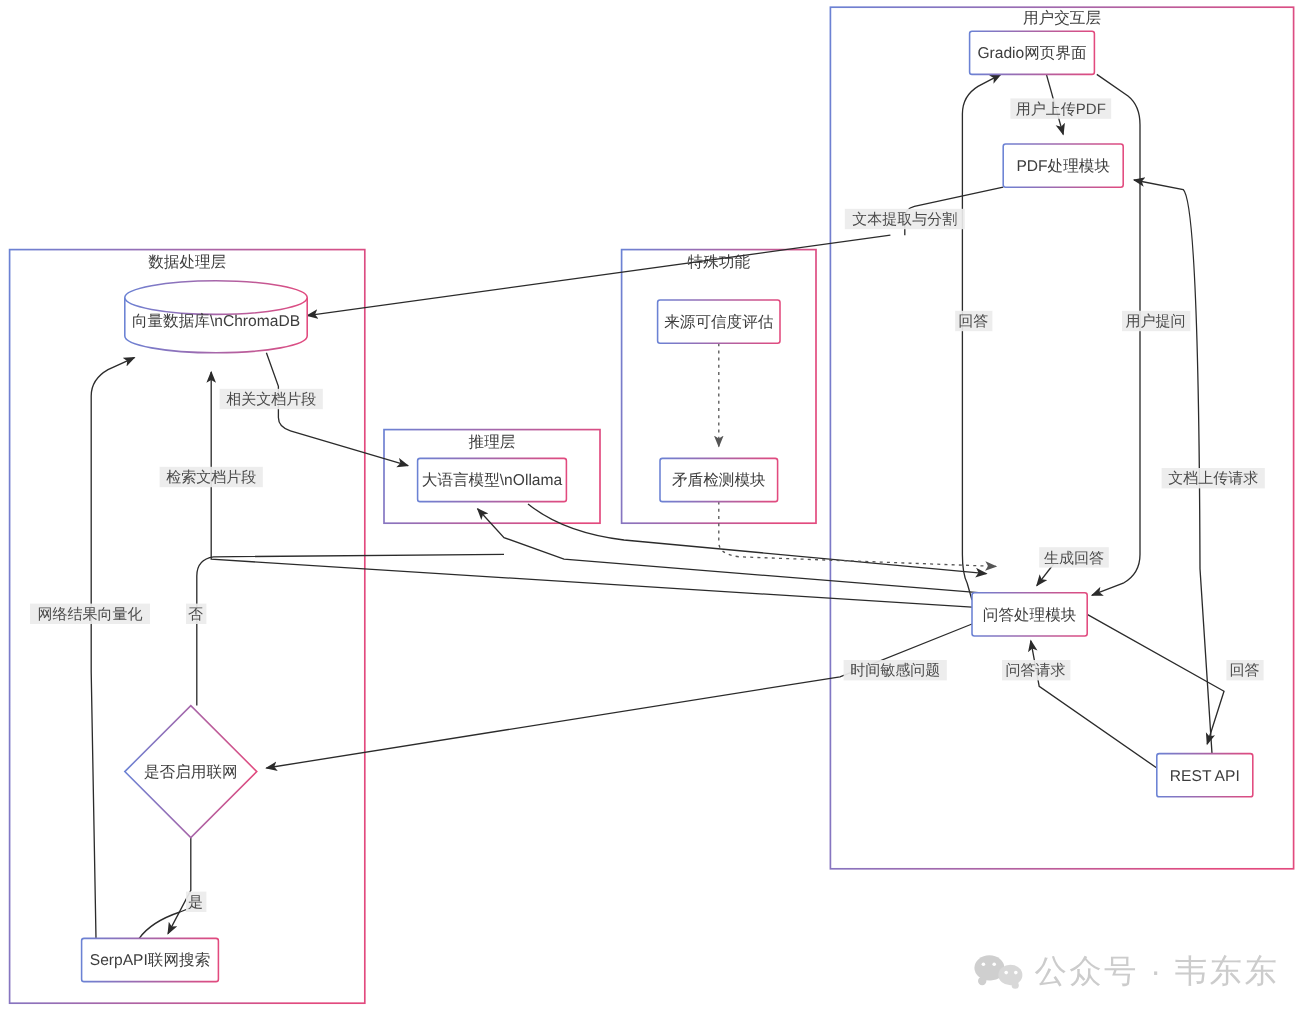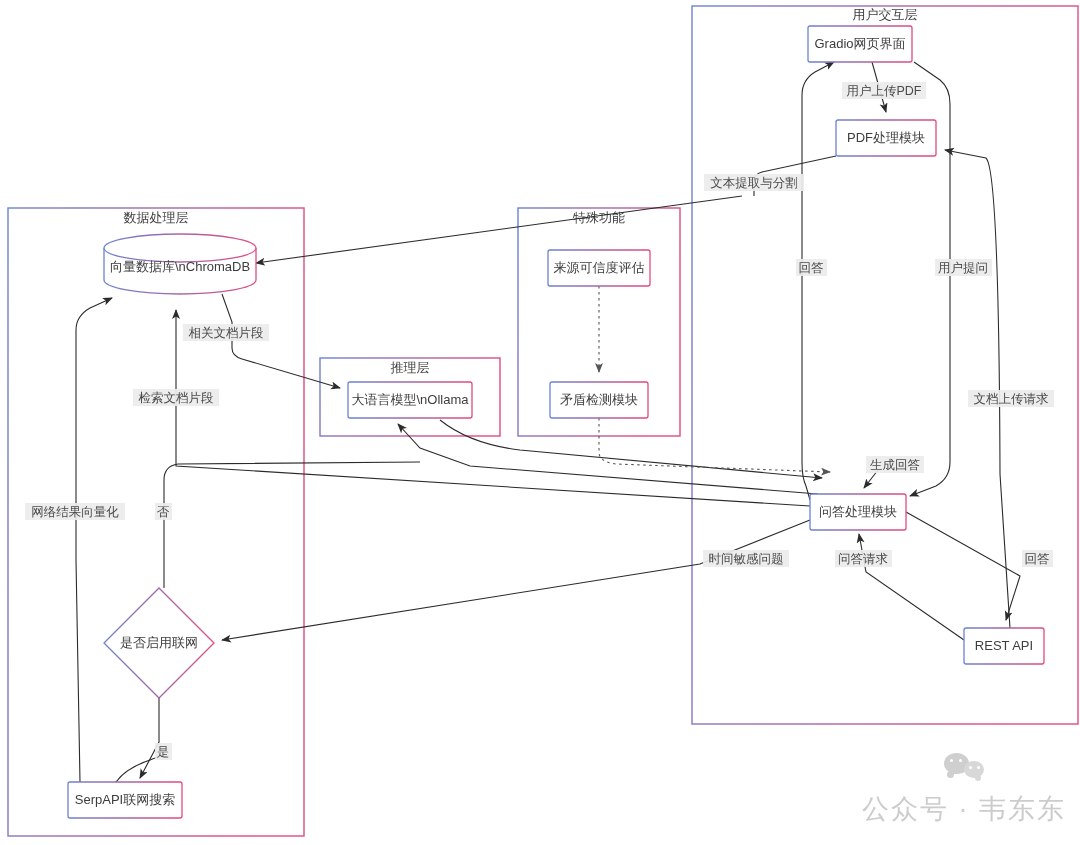--- a/index.html
+++ b/index.html
@@ -31,21 +31,20 @@
   .edge-dotted{fill:none;stroke:#555;stroke-width:1.1;stroke-dasharray:2.5 3.5;}
   .grp-rect{fill:none;stroke-width:1.4;}
   .node-rect{fill:#ffffff;stroke-width:1.3;}
 
   .watermark{
     position:absolute;right:14px;bottom:18px;
     display:flex;align-items:center;gap:10px;
     color:#cccccc;font-size:27px;letter-spacing:2px;
     font-family:"Liberation Sans","DejaVu Sans",sans-serif;
     user-select:none;
-    flex-direction:column;
   }
   .wm-icon{width:40px;height:30px;position:relative;flex:none;}
   .wm-icon .b1{position:absolute;left:0;top:2px;width:25px;height:21px;
     background:#cfcfcf;border-radius:50% 50% 45% 50%;}
   .wm-icon .b1:after{content:"";position:absolute;left:3px;bottom:-4px;
     width:7px;height:7px;background:#cfcfcf;border-radius:50% 0 50% 50%;}
   .wm-icon .b2{position:absolute;right:0;top:10px;width:20px;height:17px;
     background:#d8d8d8;border-radius:50%;}
   .wm-icon .b2:after{content:"";position:absolute;right:3px;bottom:-3px;
     width:6px;height:6px;background:#d8d8d8;border-radius:0 50% 50% 50%;}

